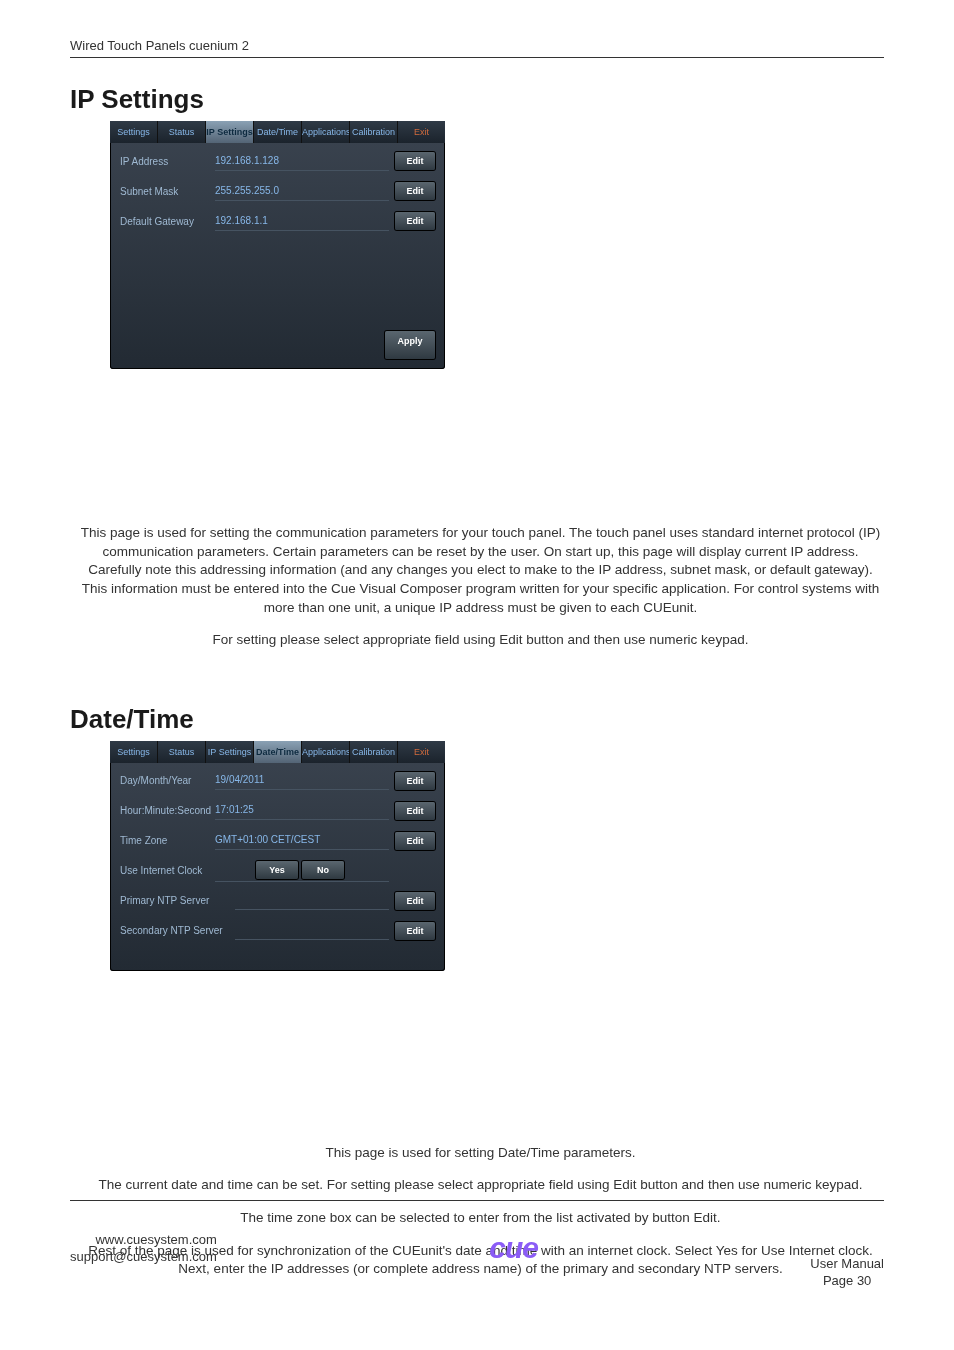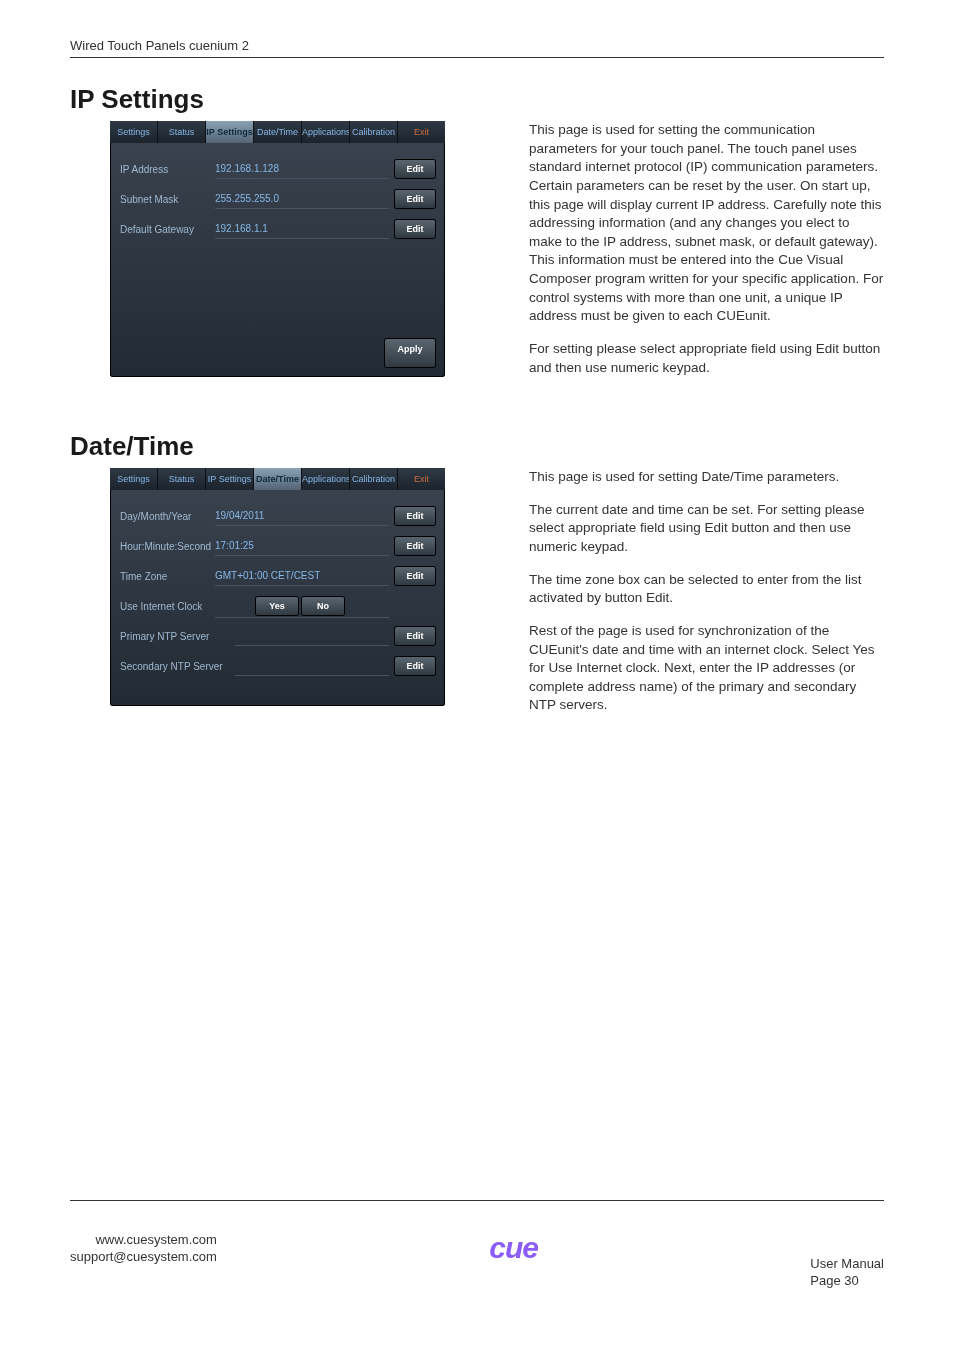--- a/index.html
+++ b/index.html
@@ -26,24 +26,25 @@
   h2.section {
     font-size: 26px;
     font-weight: bold;
     color: #1a1a1a;
     margin: 0 0 6px 0;
   }
   .section-block {
     display: flex;
     gap: 28px;
     margin-bottom: 40px;
+    flex-direction: column;
   }
   .panel-col { width: 375px; flex: 0 0 375px; padding-left: 40px; }
   .text-col { flex: 1; line-height: 1.38; }
-  .text-col p { margin: 0 0 14px 16px; margin-top:0; margin-bottom:14px;}
+  .text-col p { margin: 0 0 14px 7px; margin-top:0; margin-bottom:14px;text-align:center;}
   .panel {
     width: 335px;
     background: linear-gradient(#3b4450,#222a33);
     border-radius: 3px;
     padding: 0;
     box-shadow: 0 0 0 1px #000 inset;
   }
   .tabstrip {
     display: flex;
     height: 22px;
@@ -59,21 +60,21 @@
     white-space: nowrap;
     overflow: hidden;
   }
   .tab:last-child { border-right: none; color:#d06a3c;}
   .tab.active {
     background: linear-gradient(#8aa1b4,#536475);
     color: #0d2a3f;
     font-weight: bold;
   }
   .panel-body {
-    padding: 14px 10px 10px 10px;
+    padding: 6px 10px 10px 10px;
     min-height: 180px;
     position: relative;
   }
   .panel-body.dt { min-height: 192px; }
   .row {
     display: flex;
     align-items: center;
     height: 24px;
     margin-bottom: 6px;
     font-size: 10px;
@@ -120,21 +121,21 @@
     bottom: 20px;
     left: 70px; right: 70px;
     border-top: 1px solid #333;
     padding-top: 6px;
     display: flex;
     justify-content: space-between;
     align-items: center;
     font-size: 13px;
   }
   .footer .left { text-align: right; line-height:1.35;}
-  .footer .right { text-align: left; line-height:1.35;margin-top:48px;}
+  .footer .right { text-align: center; line-height:1.35;margin-top:48px;}
   .footer .logo {
     font-weight: 900;
     font-style: italic;
     font-size: 30px;
     letter-spacing: -1px;
     color: #8b5cf6;
     font-family: Arial, sans-serif;
   }
 </style>
 </head>

